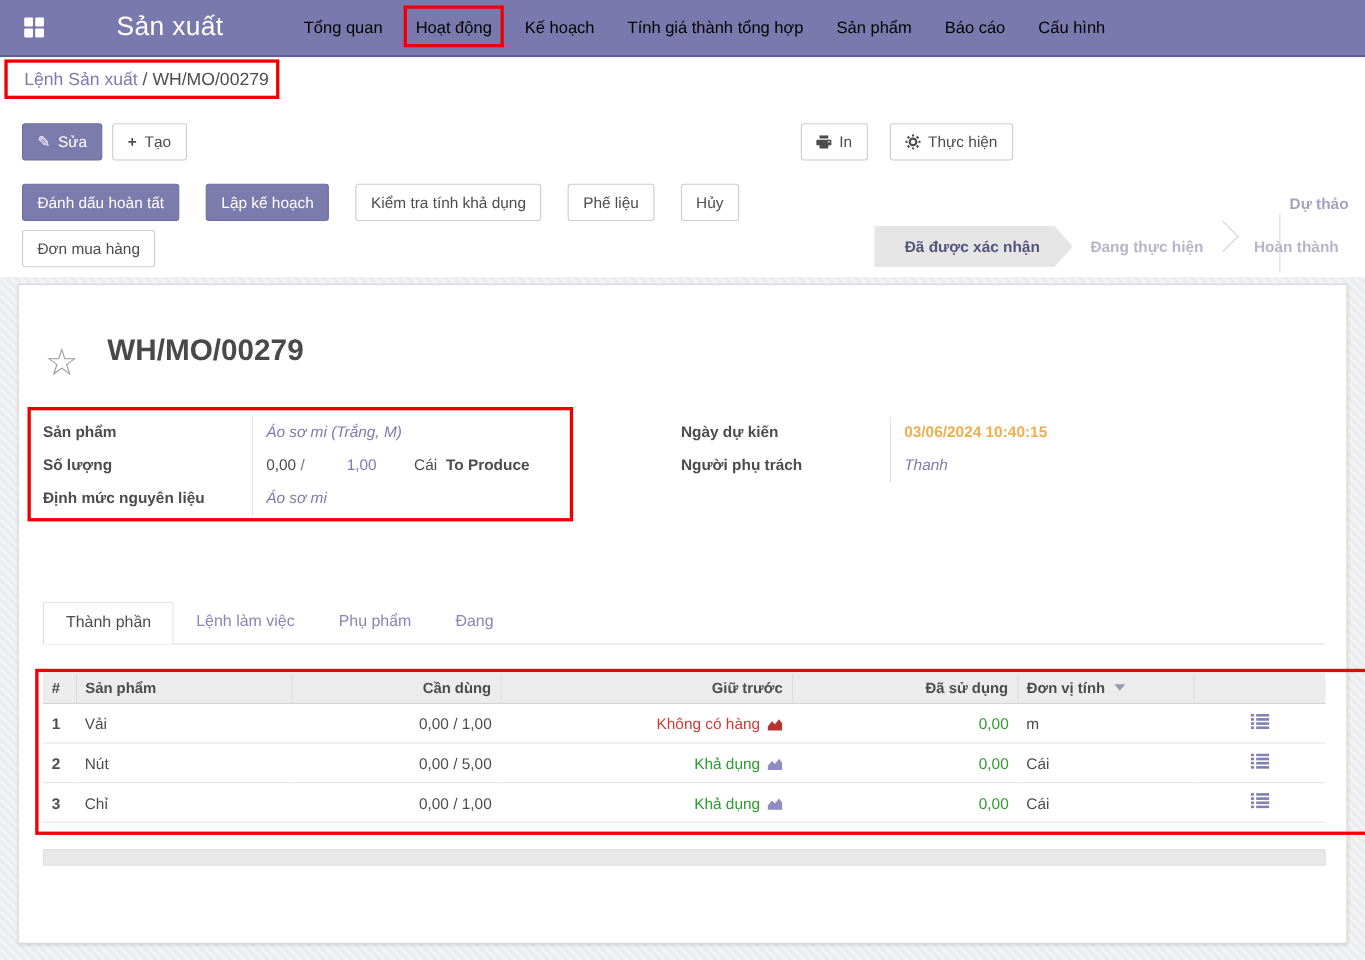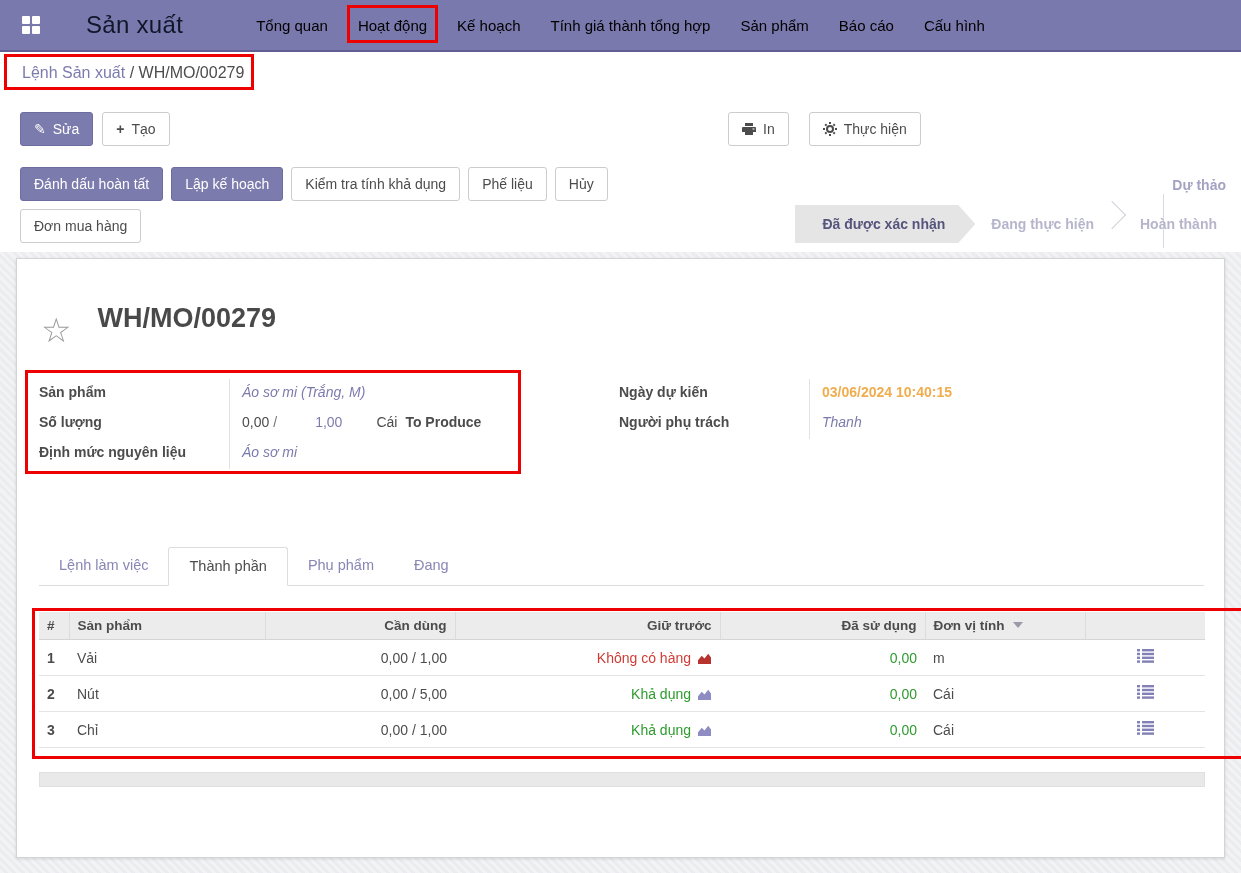--- a/index.html
+++ b/index.html
@@ -5,21 +5,21 @@
   * { margin:0; padding:0; box-sizing:border-box; }
   html,body { width:1241px; height:873px; overflow:hidden;
     font-family:"Liberation Sans", sans-serif; background:#e9eaee; }
 
   
   .navbar { position:relative; height:52px; background:#7a79ad;
     border-bottom:2px solid #605e92; display:flex; align-items:center; }
   .apps-icon { margin-left:22px; width:18px; height:18px; display:grid;
     grid-template-columns:8px 8px; grid-template-rows:8px 8px; gap:2px; cursor:pointer; }
   .apps-icon span { background:#fff; border-radius:1px; }
-  .app-title { color:#0f172a; font-size:24px; margin-left:46px; letter-spacing:.3px;text-align:right; }
+  .app-title { color:#ffffff; font-size:24px; margin-left:66px; letter-spacing:.3px;text-align:right; }
   .nav-menu { display:flex; margin-left:58px; }
   .nav-item { color:#000000; font-size:15px; padding:16px 15px; cursor:pointer; position:relative; white-space:nowrap; }
   .annot-nav::after { content:""; position:absolute; left:4px; right:4px; top:4px; bottom:7px;
     border:3px solid #ee0000; pointer-events:none; }
 
   
   .control-panel { position:relative; height:200px; background:#fff; }
   .breadcrumb { position:absolute; left:20px; top:12px; font-size:16px; color:#555; }
   .breadcrumb .bc-wrap { position:relative; padding:0 2px; }
   .breadcrumb .bc-wrap::after { content:""; position:absolute; left:-16px; right:-8px; top:-10px; bottom:-9px;
@@ -27,21 +27,21 @@
   .bc-link { color:#7c7bad; cursor:pointer; }
   .bc-current { color:#4c4c4c; }
 
   .btn { display:inline-flex; align-items:center; gap:7px; font-size:14px; line-height:18px;
     padding:7px 13px; border-radius:3px; border:1px solid #ccc; background:#fff; color:#4c4c4c;
     cursor:pointer; white-space:nowrap; font-family:inherit; }
   .btn-primary { background:#7c7bad; border-color:#6e6da1; color:#fff; }
 
   .row-edit   { position:absolute; left:20px; top:60px; display:flex; gap:9px; }
   .row-actions{ position:absolute; left:728px; top:60px; display:flex; gap:20px; }
-  .row-status1{ position:absolute; left:20px; top:115px; display:flex; gap:8px; }
+  .row-status1{ position:absolute; left:20px; top:115px; display:flex; gap:24px; }
   .row-status2{ position:absolute; left:20px; top:157px; display:flex; gap:8px; }
 
   .statusbar-draft { position:absolute; top:121px; right:5px; font-size:14px; font-weight:bold;
     color:#a3a2c3; padding:4px 10px; cursor:pointer; }
   .statusbar-vline { position:absolute; left:1163px; top:142px; width:1px; height:54px; background:#d9d9e3; }
   .statusbar-steps { position:absolute; top:153px; right:8px; display:flex; align-items:flex-start; height:40px; }
   .step { font-size:14px; font-weight:bold; color:#b6b5cb; padding:11px 16px; white-space:nowrap; cursor:pointer; }
   .step.active { background:#e5e5e5; color:#55547c; padding:11px 30px 11px 28px;
     clip-path:polygon(0 0, calc(100% - 17px) 0, 100% 50%, calc(100% - 17px) 100%, 0 100%); }
   .step-chev { width:20px; height:20px; border-top:1px solid #cfcfda; border-right:1px solid #cfcfda;
@@ -222,22 +222,22 @@
           <div class="fvalue"><span class="date-val">03/06/2024 10:40:15</span></div>
         </div>
         <div class="frow">
           <div class="flabel">Người phụ trách</div>
           <div class="fvalue"><span class="link-val">Thanh</span></div>
         </div>
       </div>
     </div>
 
     <div class="tabs">
+      <div class="tab active">Thành phần</div>
       <div class="tab">Lệnh làm việc</div>
-      <div class="tab active">Thành phần</div>
       <div class="tab">Phụ phẩm</div>
       <div class="tab">Đang</div>
     </div>
 
     <div class="tbl-wrap">
       <table>
         <colgroup>
           <col class="c-idx">
             <col class="c-prod">
             <col class="c-need">

